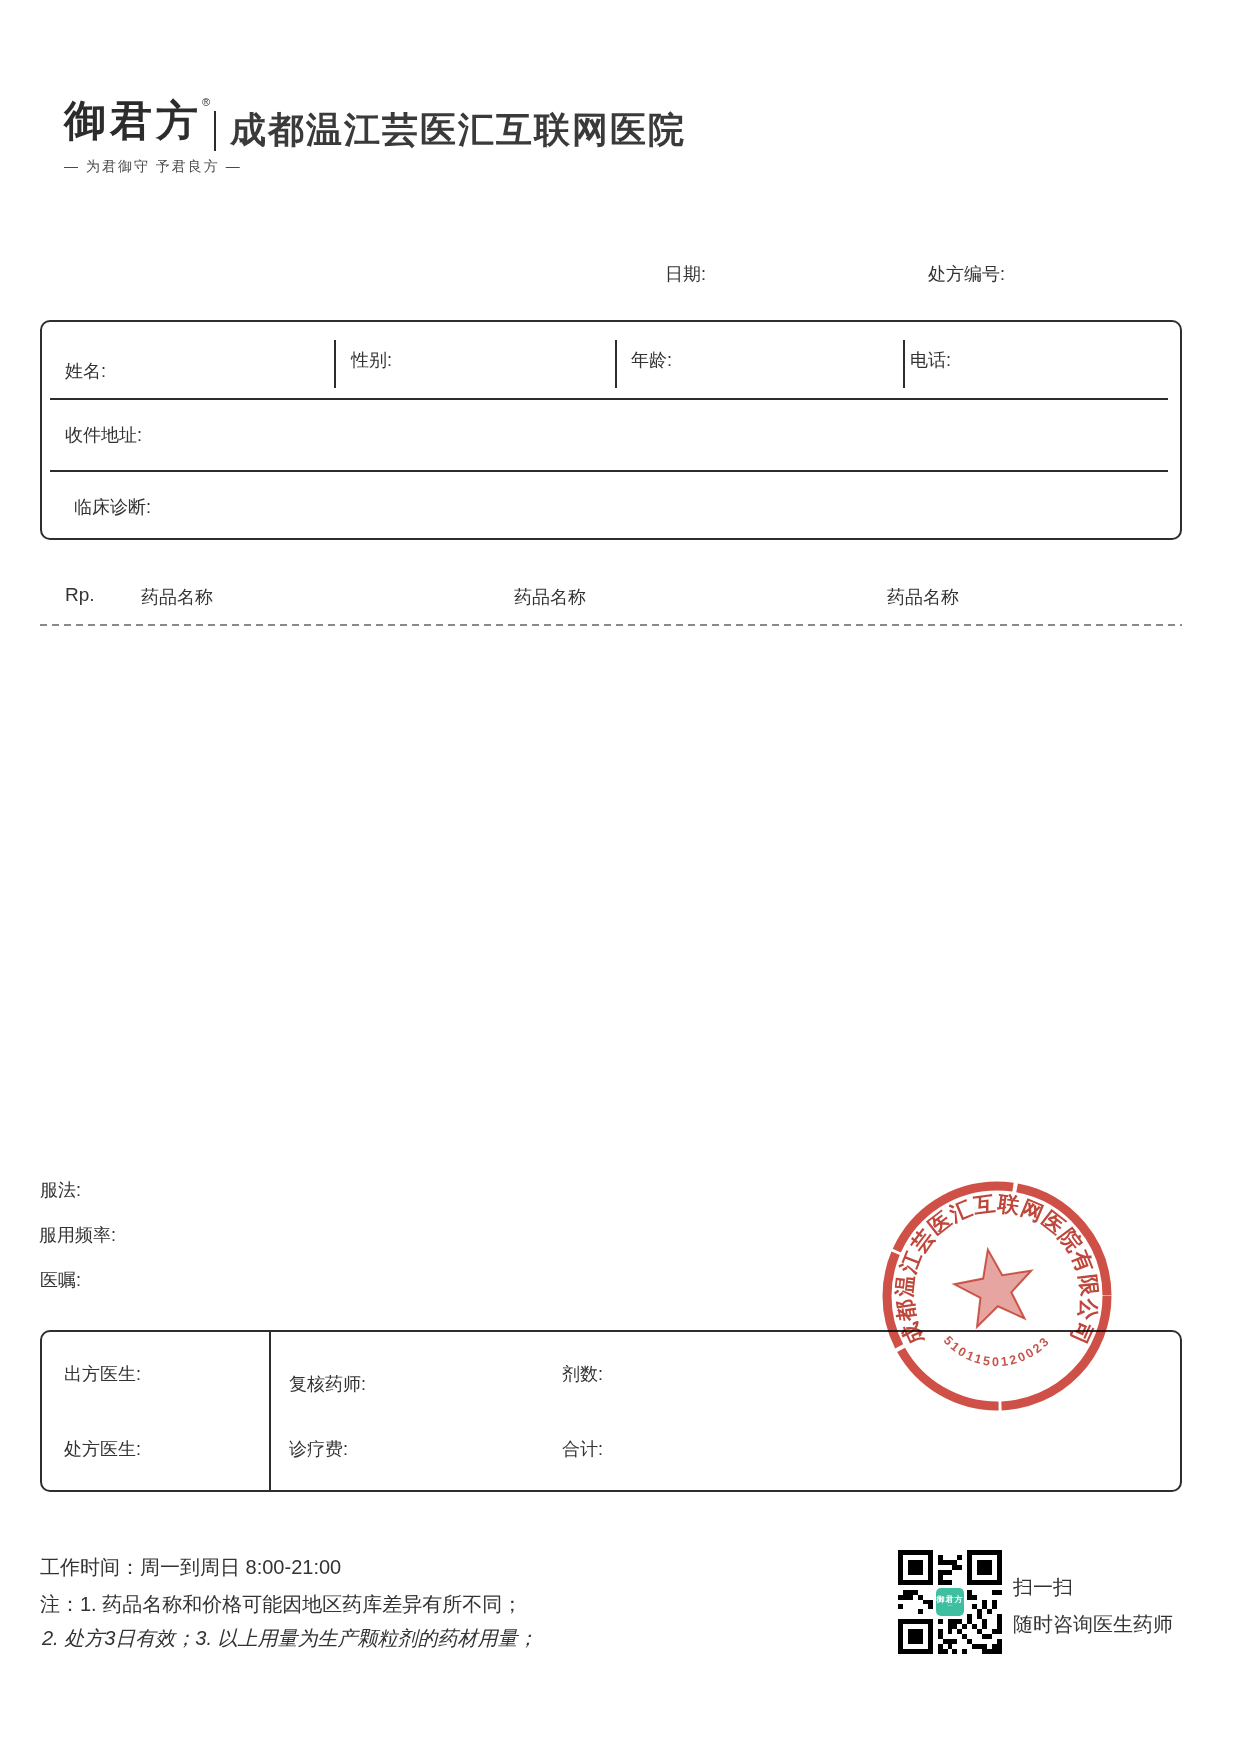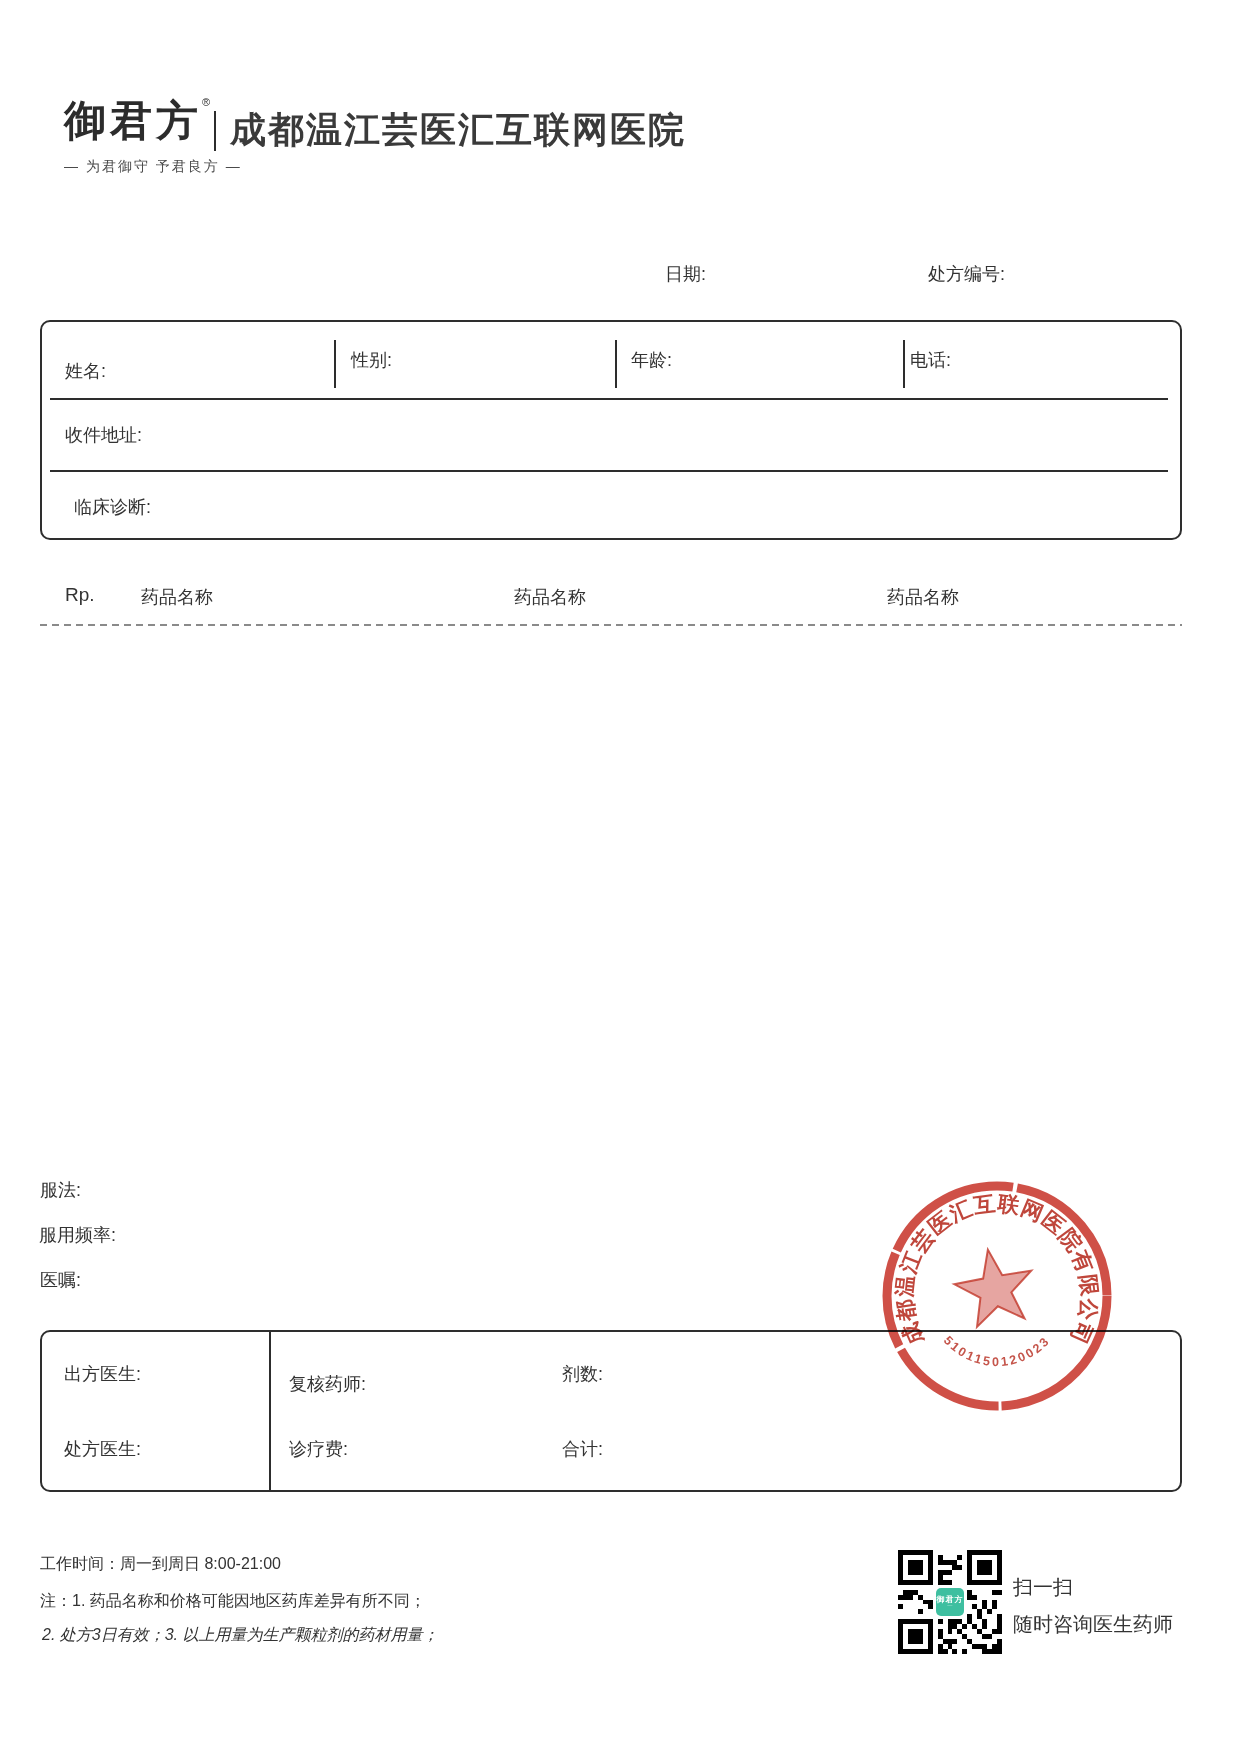--- a/index.html
+++ b/index.html
@@ -22,21 +22,21 @@
   
   .frame{border:2px solid #2e2e2e;border-radius:10px;background:transparent;}
   .hline{height:2px;background:#2d2d2d;}
   .vline{width:2px;background:#2d2d2d;}
   .label{font-size:18px;color:#333;white-space:nowrap;}
 
   .dashed-sep{height:2px;background:repeating-linear-gradient(90deg,#8a8a8a 0 7px,transparent 7px 12px);}
 
   .rp-label{font-size:19px;color:#333;}
 
-  .footer-text{font-size:16px;color:#333;white-space:nowrap;}
+  .footer-text{font-size:20px;color:#333;white-space:nowrap;}
   .scan-text{font-size:20px;color:#333;white-space:nowrap;}
 
   .qr-wrap{width:104px;height:104px;}
   .qr-wrap svg{display:block;width:104px;height:104px;}
   .qr-logo{
     position:absolute;left:50%;top:50%;transform:translate(-50%,-50%);
     width:34px;height:34px;background:#fff;border-radius:5px;
     display:flex;align-items:center;justify-content:center;
   }
   .qr-logo-inner{

